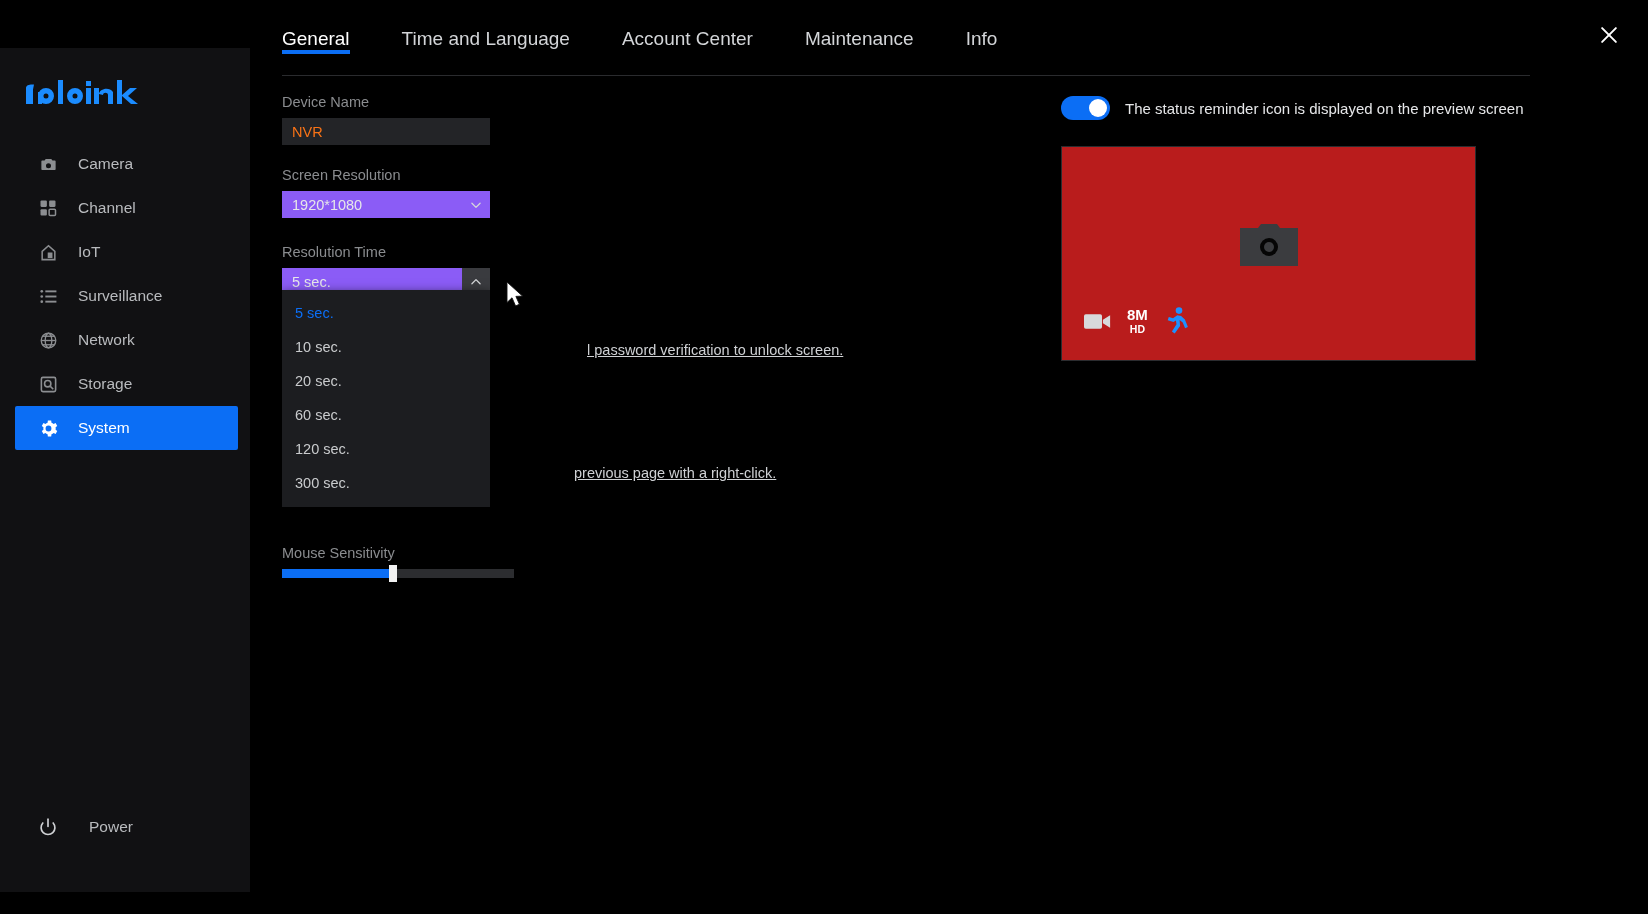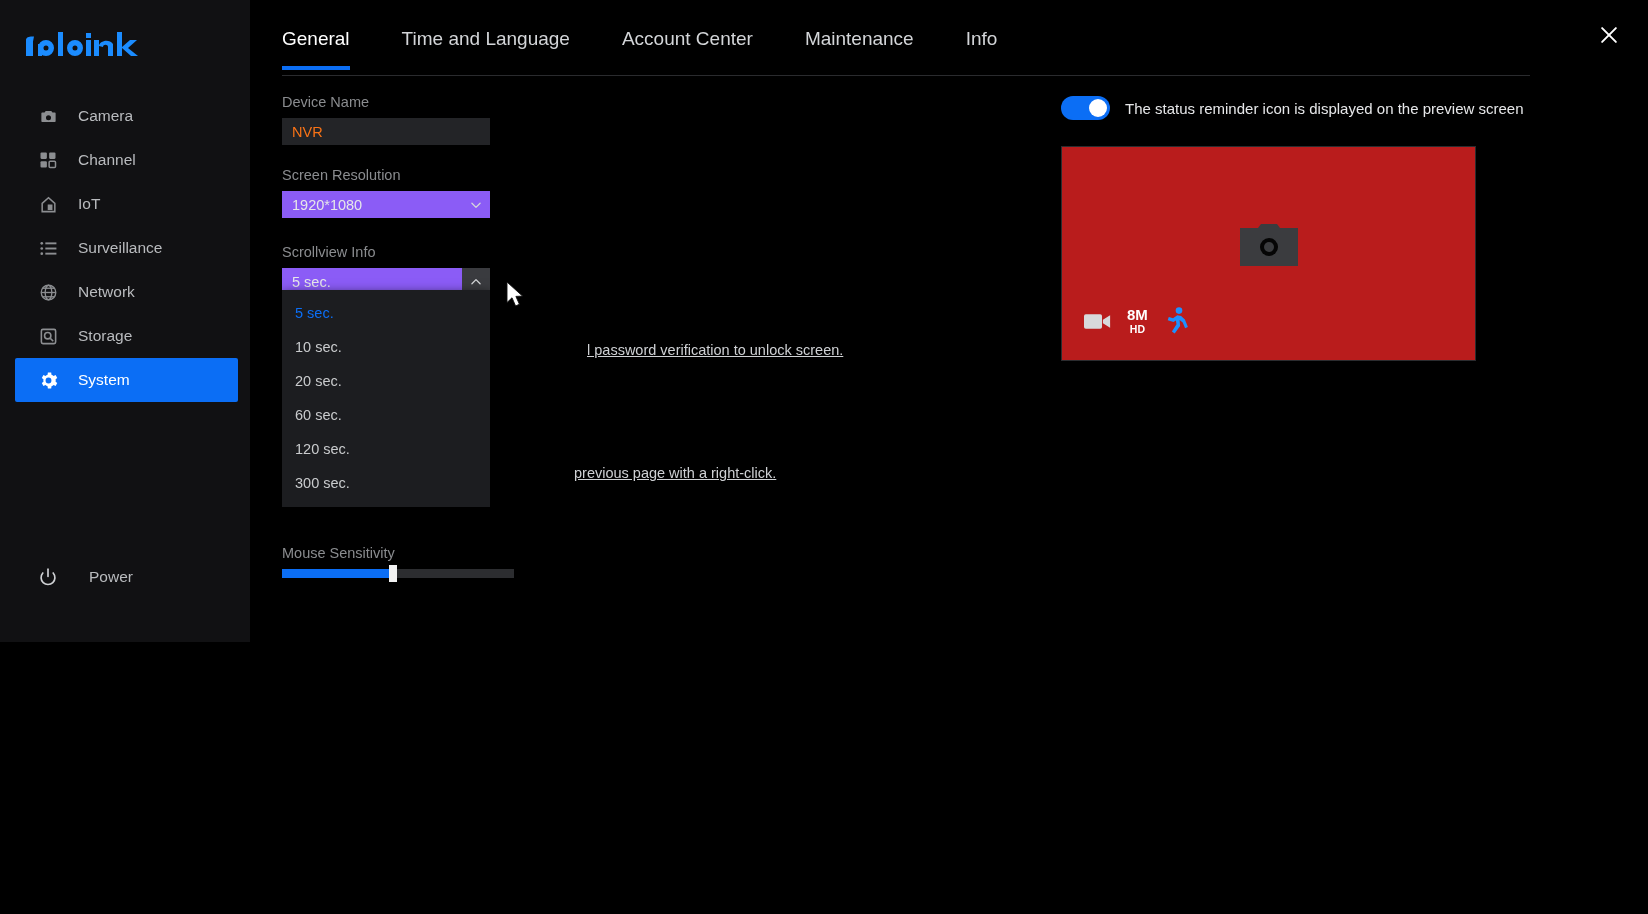--- a/index.html
+++ b/index.html
@@ -12,24 +12,25 @@
   }
   #app {
     position: relative;
     width: 1648px; height: 914px;
     background: #000;
     display: flex;
   }
 
   
   #sidebar {
-    width: 250px; height: 642px;
+    width: 250px; height: 844px;
     background: #111113;
     flex: 0 0 250px;
     position: relative;
+    margin-top: 48px;
   }
   #logo {
     margin: 26px 0 0 24px;
     height: 40px;
     display: flex; align-items: center;
   }
   #logo svg { display: block; }
 
   #nav { margin-top: 28px; }
   .nav-item {
@@ -84,21 +85,21 @@
     left: 32px; top: 28px;
     width: 1560px;
     height: 48px;
     display: flex;
     align-items: flex-start;
   }
   .tab {
     position: relative;
     color: #d3d5d8;
     font-size: 19px;
-    padding: 0 0 20px 0;
+    padding: 0 0 4px 0;
     margin-right: 52px;
     cursor: pointer;
     white-space: nowrap;
   }
   .tab.active { color: #ffffff; }
   .tab.active::after {
     content: "";
     position: absolute;
     left: 0; right: 0; bottom: 0;
     height: 4px;
@@ -425,21 +426,21 @@
         <span class="sel-val">1920*1080</span>
         <span class="sel-arrow">
           <svg width="14" height="14" viewBox="0 0 24 24" fill="none" stroke="currentColor" stroke-width="2.2" stroke-linecap="round" stroke-linejoin="round">
             <polyline points="5,9 12,16 19,9"></polyline>
           </svg>
         </span>
       </div>
 
       <div class="gap-26"></div>
 
-      <div class="field-label">Scrollview Info</div>
+      <div class="field-label">Resolution Time</div>
       <div class="select-box open">
         <span class="sel-val">5 sec.</span>
         <span class="sel-arrow">
           <svg width="14" height="14" viewBox="0 0 24 24" fill="none" stroke="currentColor" stroke-width="2.2" stroke-linecap="round" stroke-linejoin="round">
             <polyline points="5,15 12,8 19,15"></polyline>
           </svg>
         </span>
       </div>
 
       

